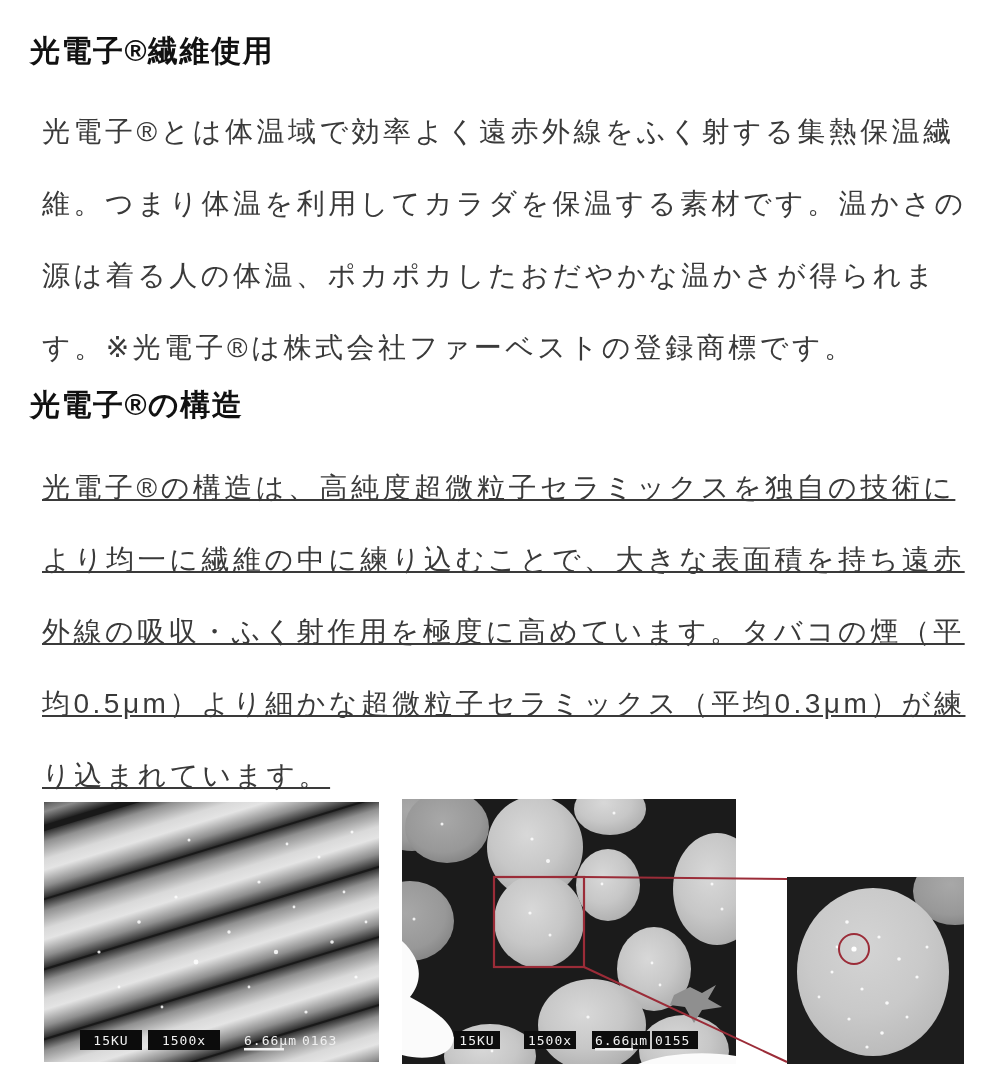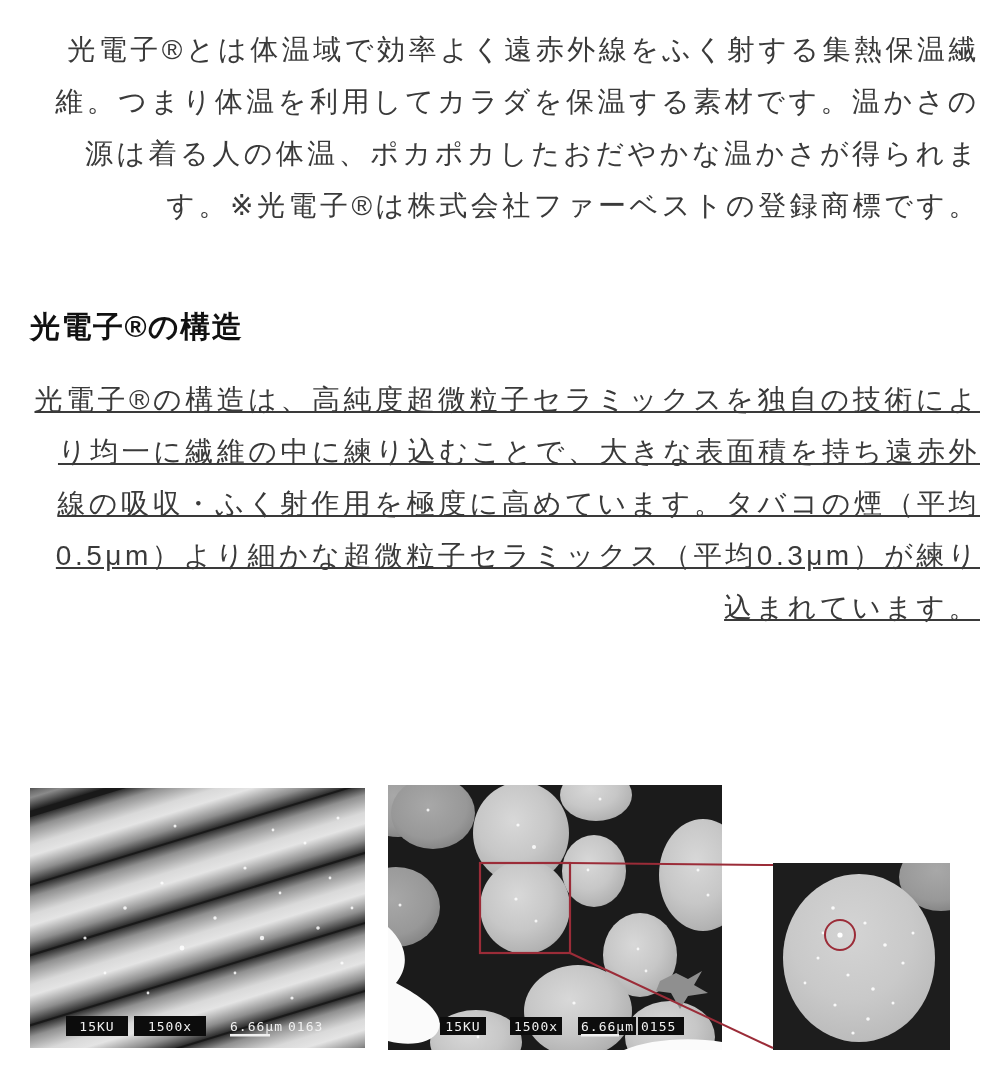--- a/index.html
+++ b/index.html
@@ -25,58 +25,58 @@
     font-size: 30px;
     line-height: 42px;
     font-weight: 700;
     color: #111111;
     letter-spacing: 1.5px;
   }
   .sec-first .sec-heading {
     margin-top: 30px;
   }
   .sec-second .sec-heading {
-    margin-top: 74px;
   }
   .sec-body {
-    margin: 24px 0 0 0;
+    margin: 24px 0 0 12px;
     font-size: 28px;
-    line-height: 52px;
+    line-height: 72px;
     color: #3a3a3a;
     letter-spacing: 3.5px;
-    text-align: right;
+    text-align: left;
     word-break: break-all;
   }
   .sec-second .sec-body {
     margin-top: 26px;
     text-decoration: underline;
   }
   .sem-figure {
     position: absolute;
     top: 785px;
     left: 0;
     width: 844px;
     height: 270px;
-    margin: 0;
+    margin: 14px;
   }
   .sem-figure svg {
     display: block;
   }
   .sem-label {
     font-family: "DejaVu Sans Mono", monospace;
     font-size: 13px;
     fill: #f0f0f0;
     letter-spacing: 1px;
   }
 </style>
 </head>
 <body>
 
 <div class="text-col">
   <section class="sec-first">
+    <h2 class="sec-heading">光電子®繊維使用</h2>
     <p class="sec-body">光電子®とは体温域で効率よく遠赤外線をふく射する集熱保温繊維。つまり体温を利用してカラダを保温する素材です。温かさの源は着る人の体温、ポカポカしたおだやかな温かさが得られます。※光電子®は株式会社ファーベストの登録商標です。</p>
   </section>
   <section class="sec-second">
     <h2 class="sec-heading">光電子®の構造</h2>
     <p class="sec-body">光電子®の構造は、高純度超微粒子セラミックスを独自の技術により均一に繊維の中に練り込むことで、大きな表面積を持ち遠赤外線の吸収・ふく射作用を極度に高めています。タバコの煙（平均0.5μm）より細かな超微粒子セラミックス（平均0.3μm）が練り込まれています。</p>
   </section>
 </div>
 
 <figure class="sem-figure">
   <svg width="999" height="270" viewBox="0 0 999 270">

